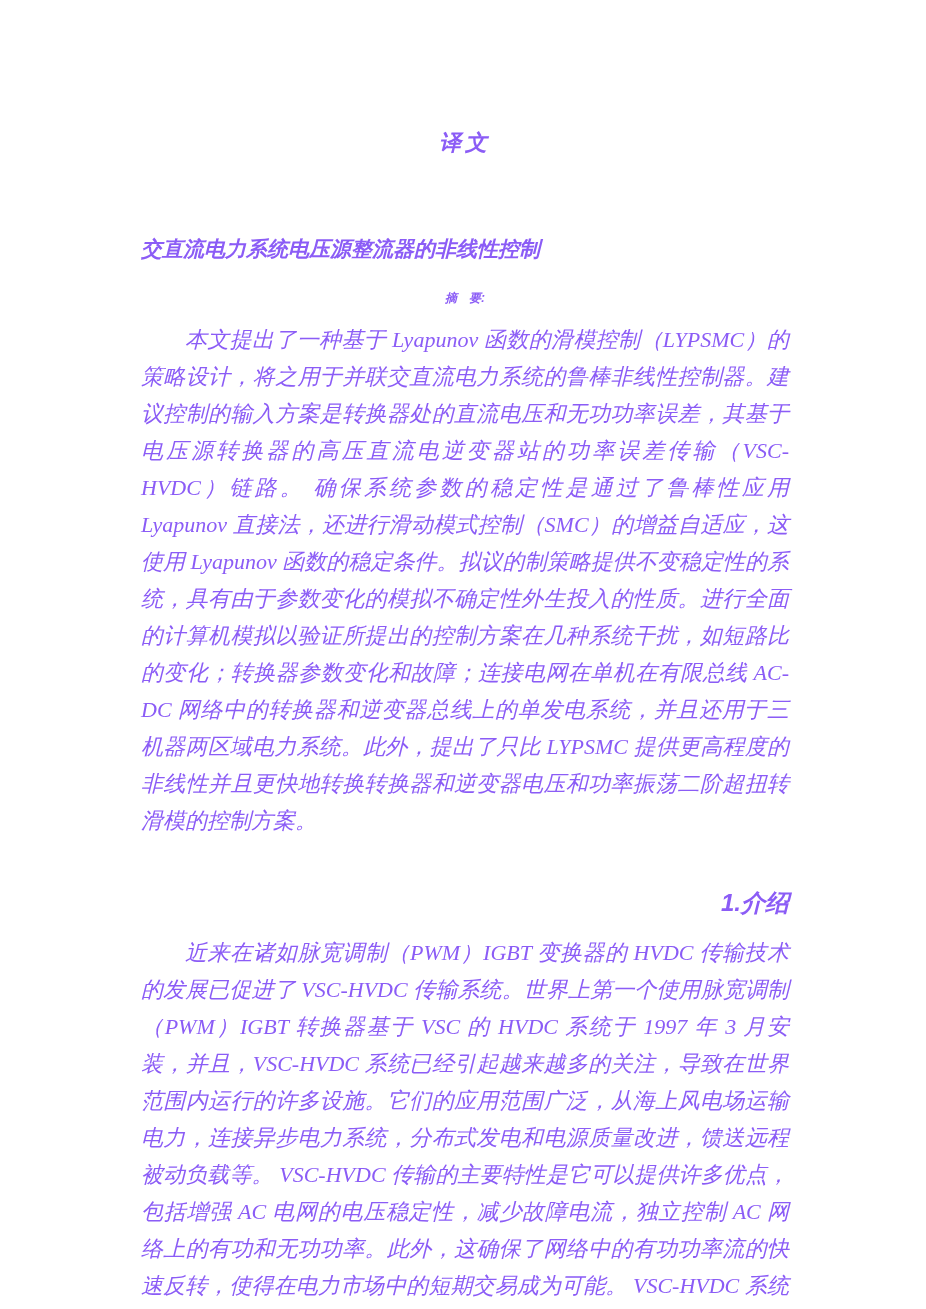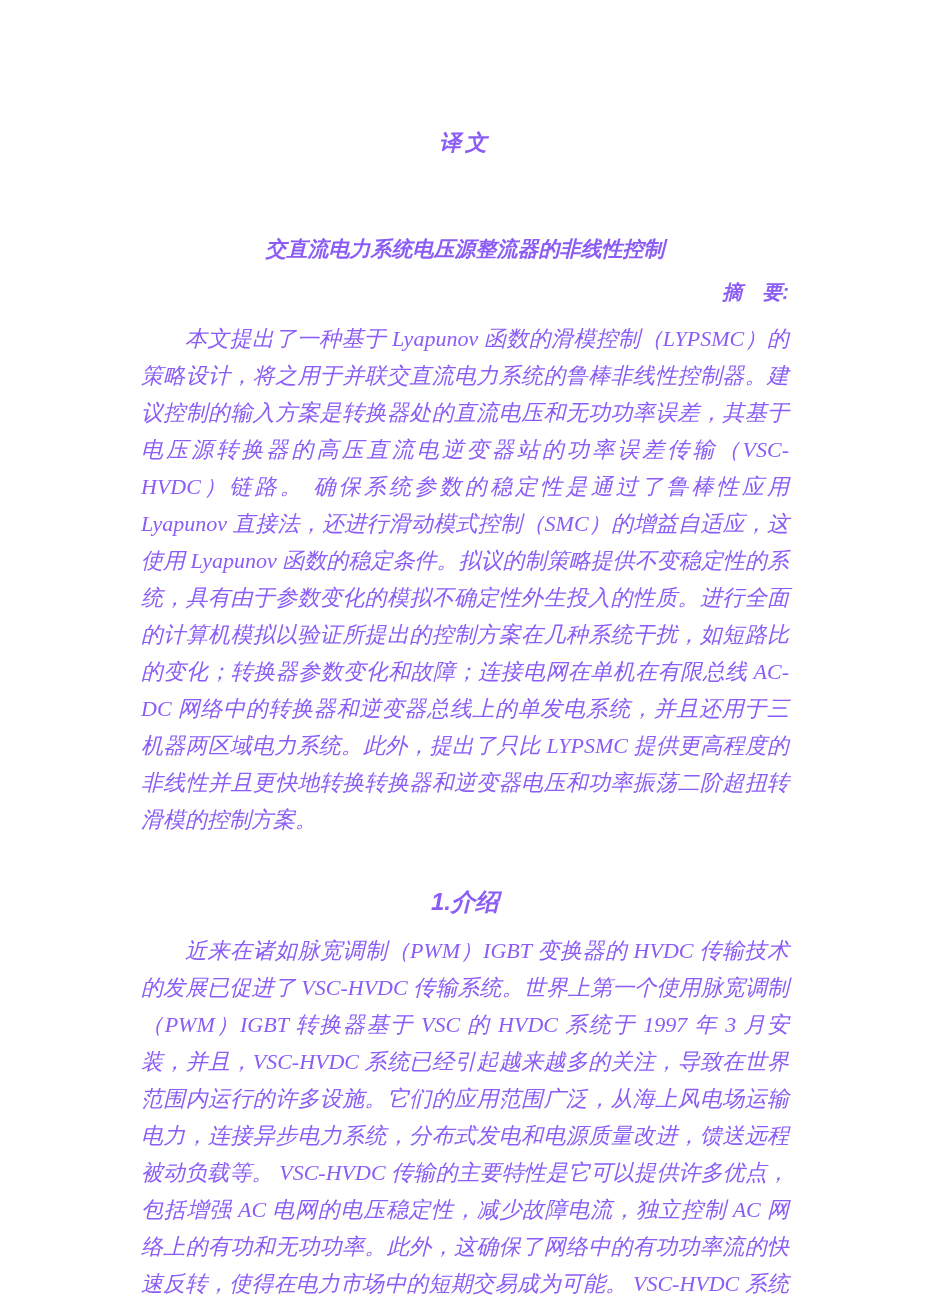--- a/index.html
+++ b/index.html
@@ -23,45 +23,45 @@
     margin: 0;
     text-align: center;
     font-family: "Liberation Sans", "DejaVu Sans", sans-serif;
     font-weight: bold;
     font-size: 22px;
     line-height: 1.2;
     letter-spacing: 4px;
   }
   .doc-title {
     margin: 80px 0 4px 0;
-    text-align: center;
+    text-align: left;
     font-family: "Liberation Sans", "DejaVu Sans", sans-serif;
     font-weight: bold;
     font-size: 21px;
     line-height: 1.25;
   }
   .abstract-label {
-    margin: 17px 0 0 0;
-    text-align: right;
+    margin: 28px 0 0 0;
+    text-align: center;
     font-family: "Liberation Sans", "DejaVu Sans", sans-serif;
     font-weight: bold;
-    font-size: 20px;
+    font-size: 12px;
     line-height: 1.2;
   }
   .body-text {
     margin: 16px 0 0 0;
     font-size: 22px;
     line-height: 37px;
     text-align: justify;
     text-indent: 2em;
     font-family: "Liberation Serif", "DejaVu Serif", serif;
   }
   .section-heading {
     margin: 50px 0 0 0;
-    text-align: center;
+    text-align: right;
     font-family: "Liberation Sans", "DejaVu Sans", sans-serif;
     font-weight: bold;
     font-size: 24px;
     line-height: 1.2;
   }
   .intro-text {
   }
 </style>
 </head>
 <body>

